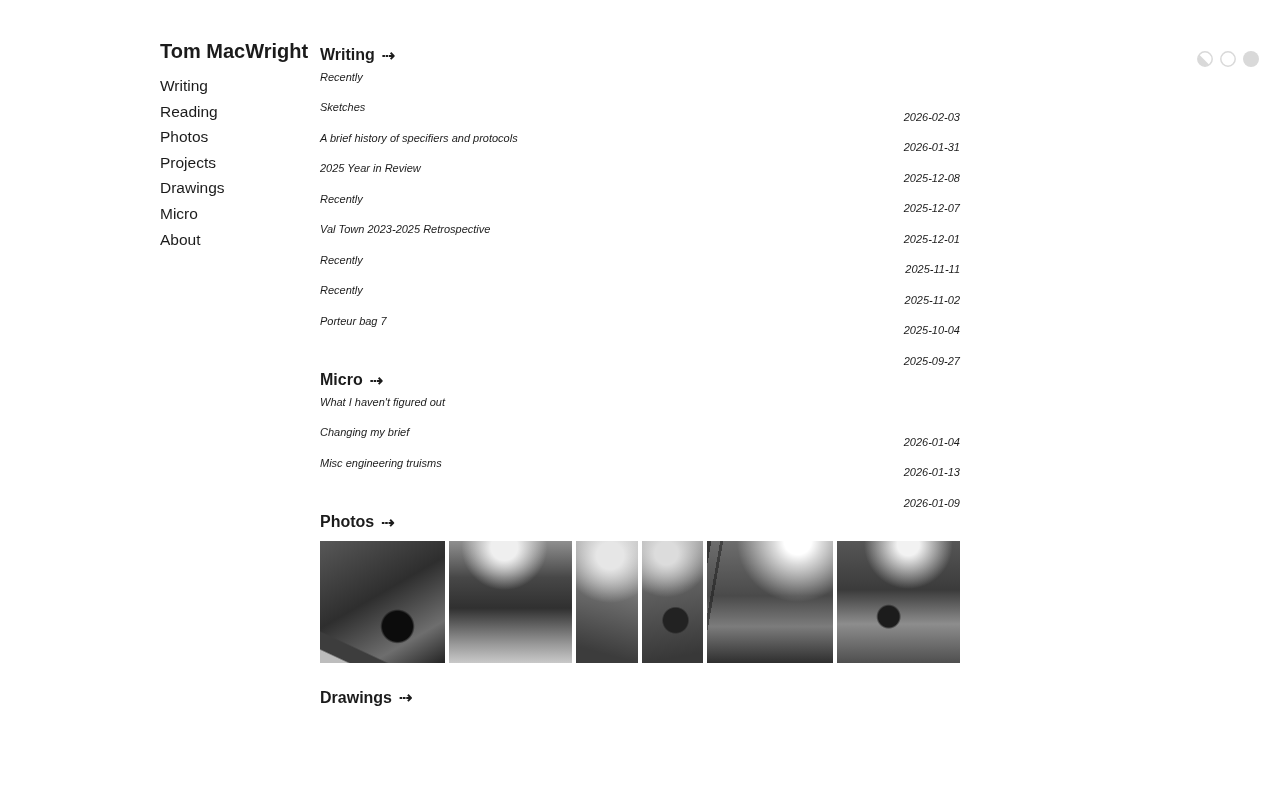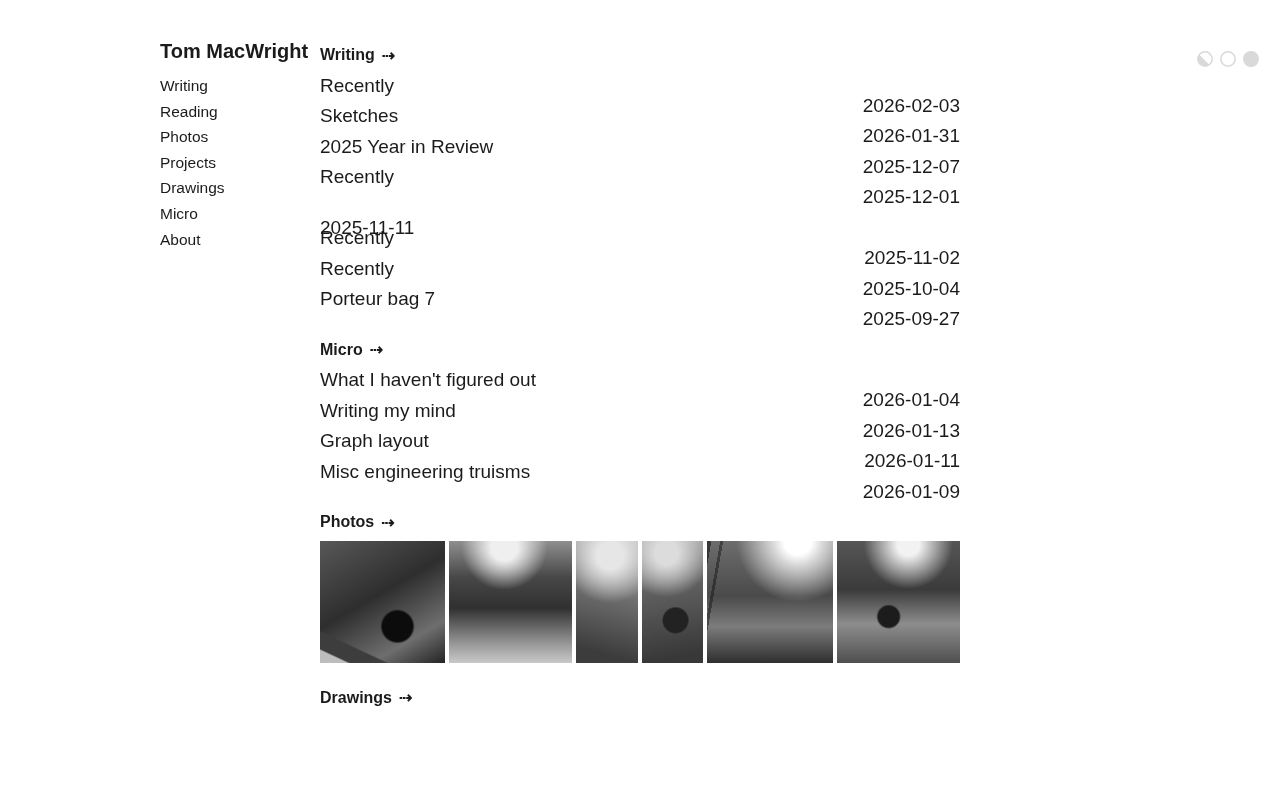--- a/index.html
+++ b/index.html
@@ -19,22 +19,22 @@
   
   .main { width: 640px; flex: 0 0 640px; }
   .section { }
   .section + .section { margin-top: 20px; }
   .section-heading {
     margin: 0; font-size: 16px; font-weight: bold; height: 30.5px;
     display: flex; align-items: center; cursor: pointer;
   }
   .section-heading .arrow { margin-left: 7px; font-weight: bold; }
   .row {
-    display: flex; justify-content: space-between; align-items: center;
-    height: 30.5px; font-size: 19px; cursor: pointer;
+    display: flex; justify-content: space-between; 
+    height: 30.5px; font-size: 11px; cursor: pointer; font-style: italic;
   }
   .post-title { white-space: nowrap; }
   .post-date { white-space: nowrap; margin-top: 40px; }
 
   
   .photo-strip { display: flex; gap: 4px; margin-top: 3px; height: 122px; }
   .photo { height: 122px; cursor: pointer; background-color: #555; }
   .photo-1 { width: 125px; background-image:
       radial-gradient(circle at 62% 70%, #0c0c0c 0 13%, rgba(0,0,0,0) 15%),
       linear-gradient(25deg, #bdbdbd 0 7%, #3d3d3d 8% 17%, rgba(0,0,0,0) 18%),
@@ -122,28 +122,33 @@
       </h2>
       <div class="row">
         <span class="post-title">Recently</span>
         <span class="post-date">2026-02-03</span>
       </div>
       <div class="row">
         <span class="post-title">Sketches</span>
         <span class="post-date">2026-01-31</span>
       </div>
       <div class="row">
+        <span class="post-title">A brief history of specifiers and protocols</span>
+        <span class="post-date">2025-12-08</span>
+      </div>
+      <div class="row">
         <span class="post-title">2025 Year in Review</span>
         <span class="post-date">2025-12-07</span>
       </div>
       <div class="row">
         <span class="post-title">Recently</span>
         <span class="post-date">2025-12-01</span>
       </div>
       <div class="row">
+        <span class="post-title">Val Town 2023-2025 Retrospective</span>
         <span class="post-date">2025-11-11</span>
       </div>
       <div class="row">
         <span class="post-title">Recently</span>
         <span class="post-date">2025-11-02</span>
       </div>
       <div class="row">
         <span class="post-title">Recently</span>
         <span class="post-date">2025-10-04</span>
       </div>
@@ -156,26 +161,22 @@
     <div class="section">
       <h2 class="section-heading">
         <span>Micro</span>
         <span class="arrow">⇢</span>
       </h2>
       <div class="row">
         <span class="post-title">What I haven't figured out</span>
         <span class="post-date">2026-01-04</span>
       </div>
       <div class="row">
-        <span class="post-title">Writing my mind</span>
+        <span class="post-title">Changing my brief</span>
         <span class="post-date">2026-01-13</span>
-      </div>
-      <div class="row">
-        <span class="post-title">Graph layout</span>
-        <span class="post-date">2026-01-11</span>
       </div>
       <div class="row">
         <span class="post-title">Misc engineering truisms</span>
         <span class="post-date">2026-01-09</span>
       </div>
     </div>
 
     <div class="section">
       <h2 class="section-heading">
         <span>Photos</span>

